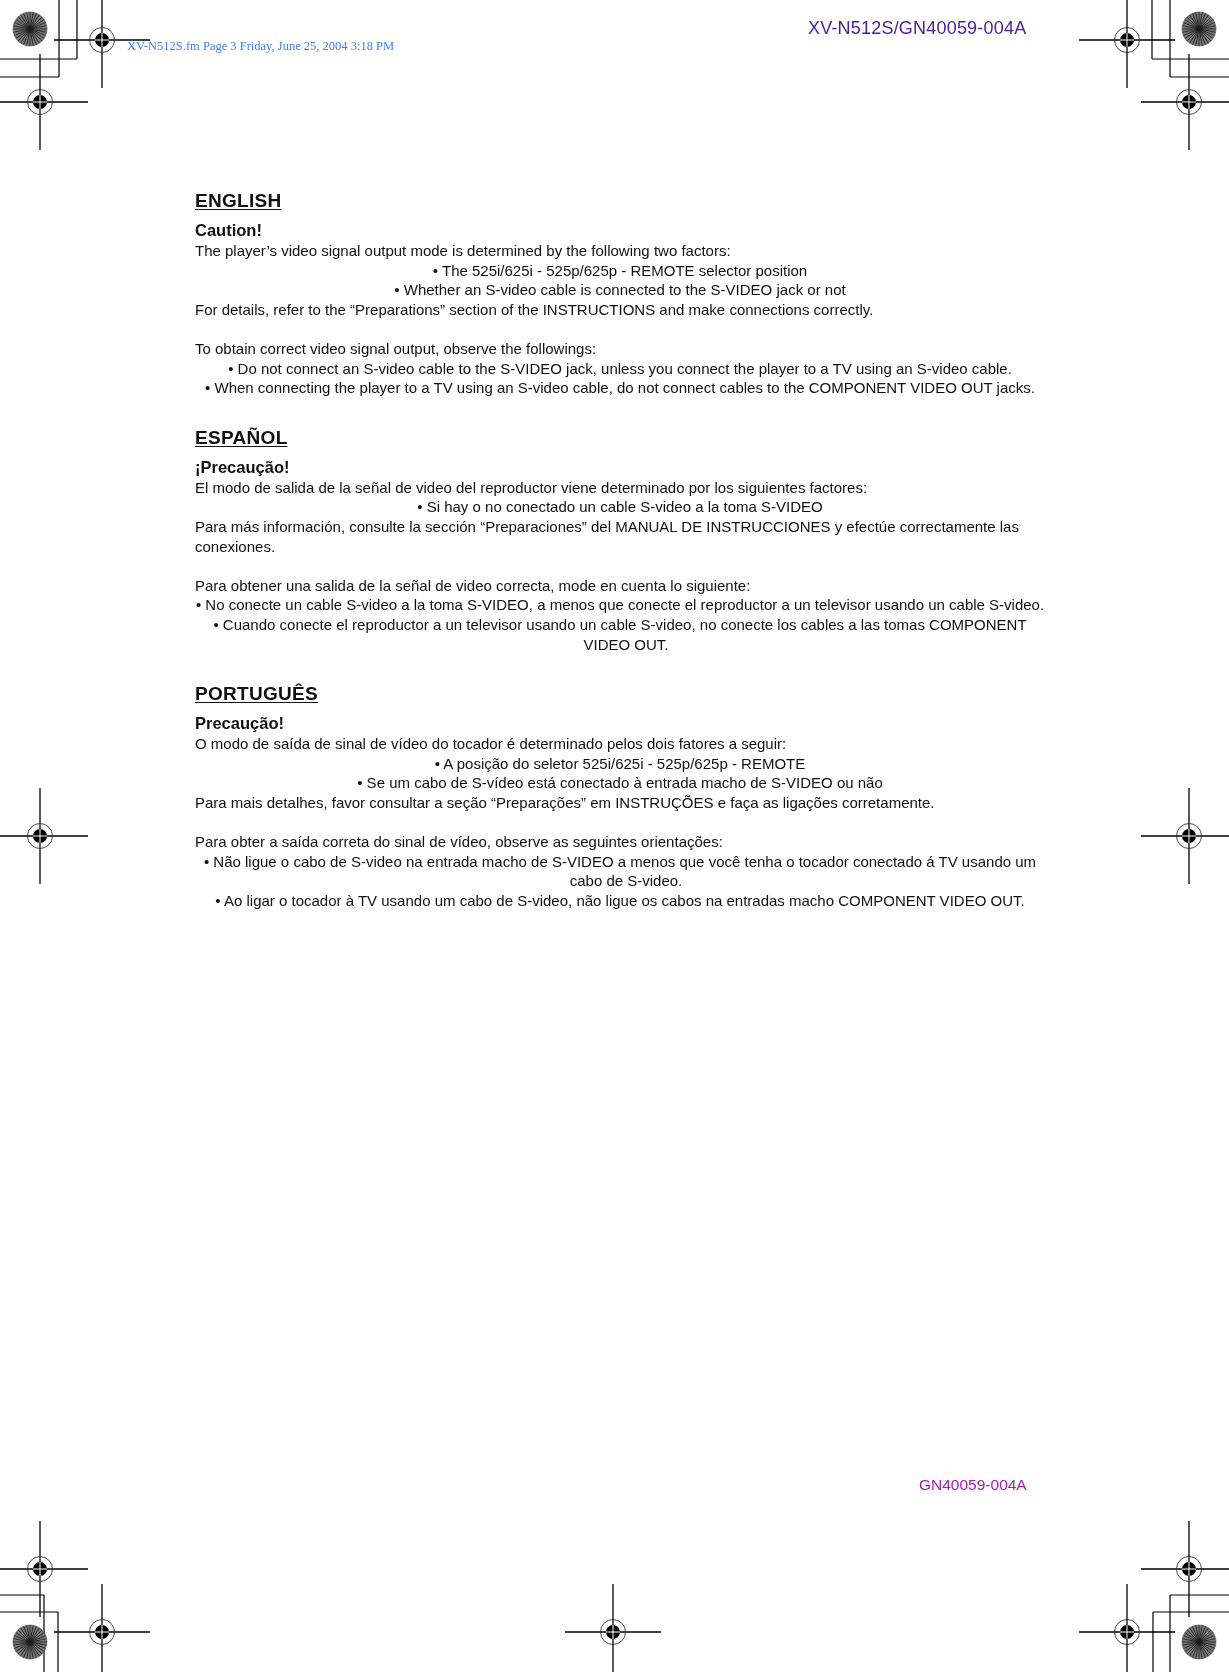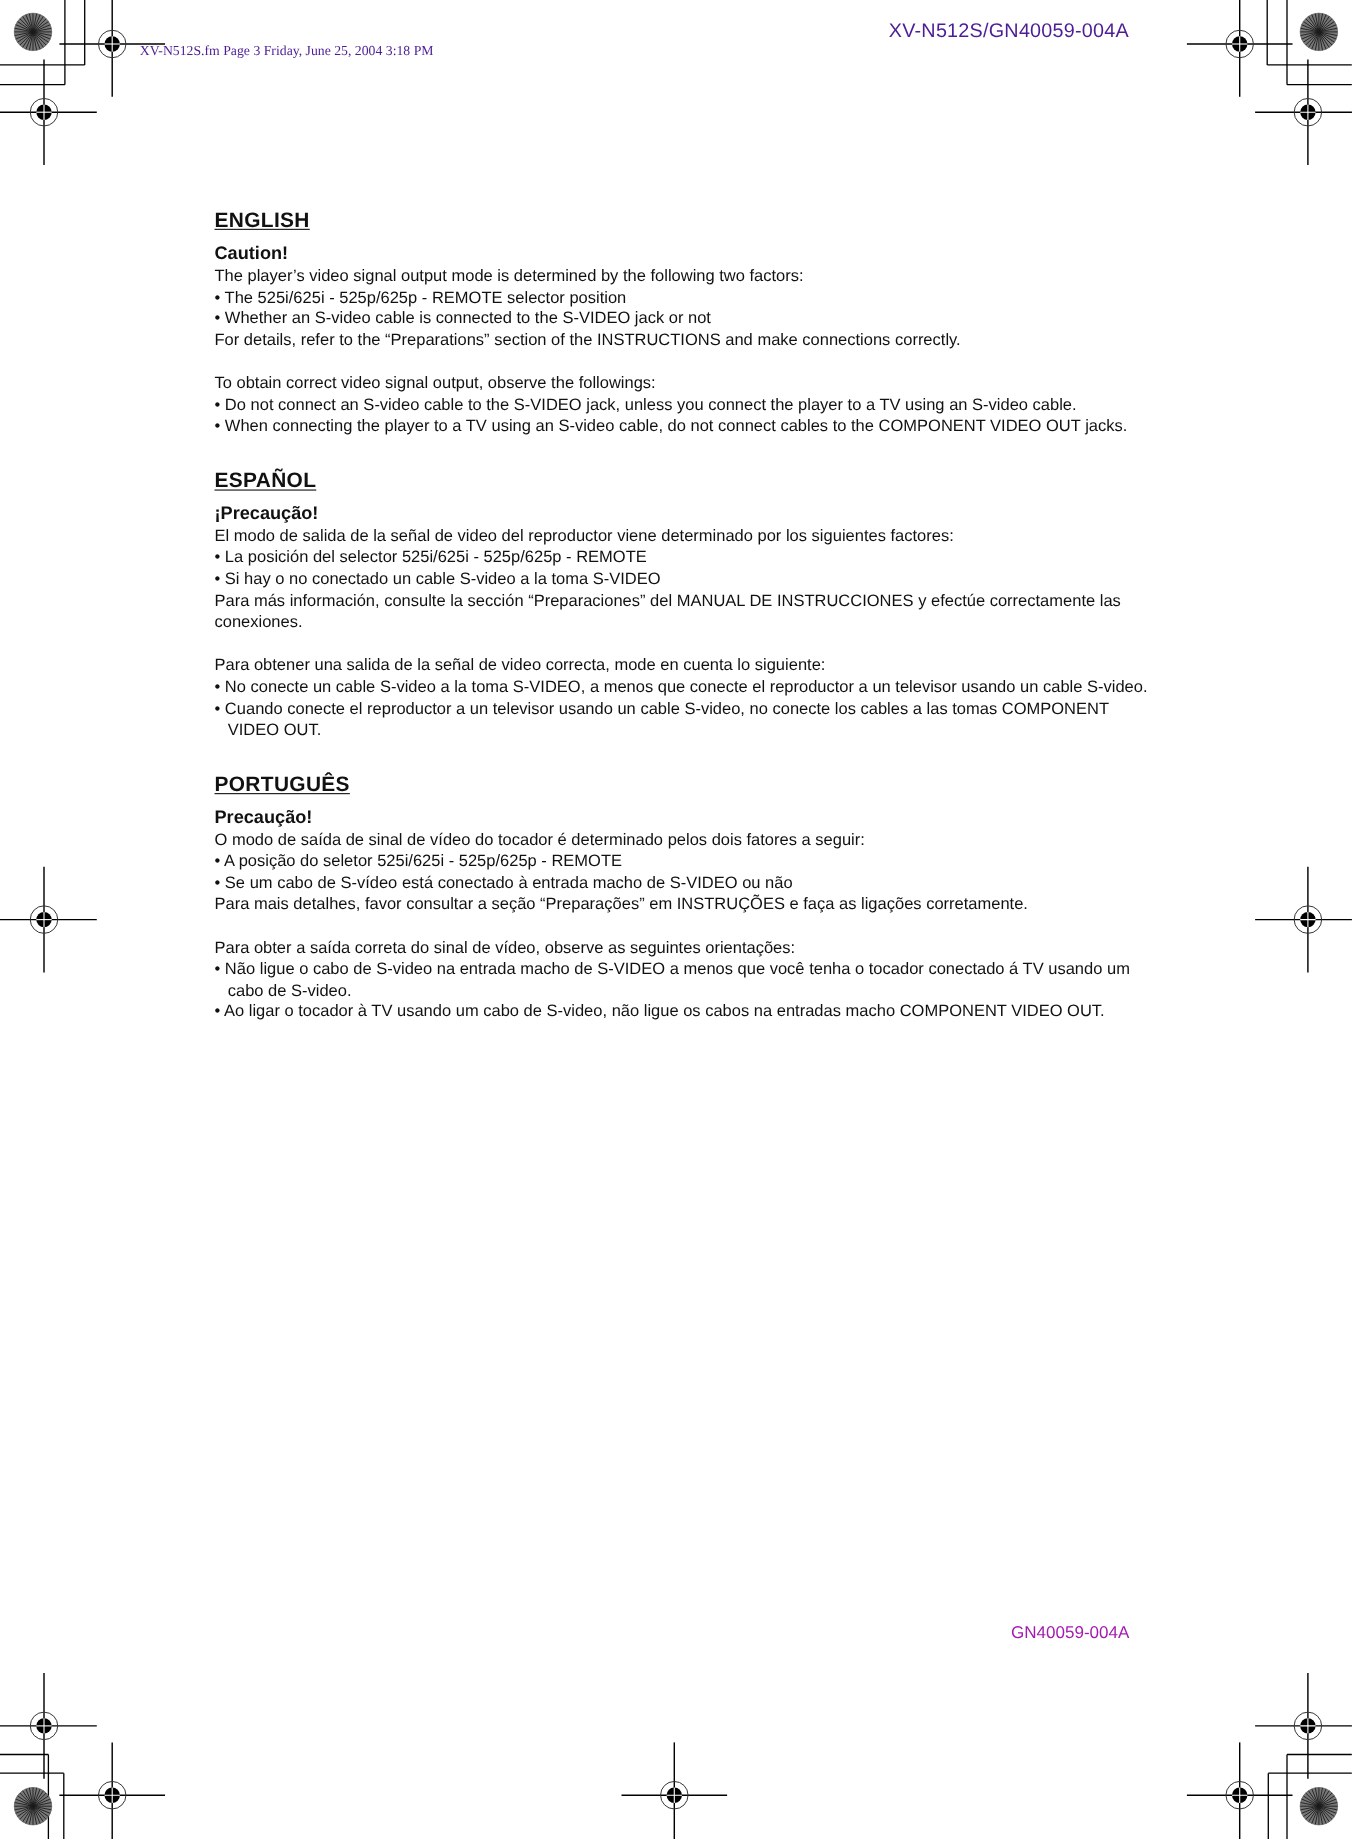--- a/index.html
+++ b/index.html
@@ -1,26 +1,26 @@
 <!DOCTYPE html>
 <html><head>
 <meta charset="utf-8">
 <style>
   html, body { margin:0; padding:0; background:#ffffff; }
   body { width:1229px; height:1672px; position:relative; overflow:hidden;
          font-family:"Liberation Sans", "DejaVu Sans", sans-serif; color:#111; }
   .abs { position:absolute; }
-  .slug { left:127px; top:39px; font-family:"Liberation Serif", "DejaVu Serif", serif; font-size:12.5px; color:#4c1d95; white-space:nowrap; }
+  .slug { left:127px; top:39px; font-family:"Liberation Serif", "DejaVu Serif", serif; font-size:12.5px; color:#3b82f6; white-space:nowrap; }
   .docid-top { left:808px; top:18px; font-size:18px; color:#4c1d95; white-space:nowrap; letter-spacing:0.2px; }
   .docid-bottom { left:919px; top:1476px; font-size:15.5px; color:#a21caf; white-space:nowrap; }
   .content { left:195px; top:188px; width:850px; }
   .lang-heading { font-weight:bold; font-size:19px; text-decoration:underline; text-underline-offset:2px; margin:0; line-height:26px; letter-spacing:0.3px; }
   .caution { font-weight:bold; font-size:16.5px; margin:6px 0 0 0; line-height:21px; }
   .p { font-size:15px; line-height:19.6px; margin:0; }
-  .bullet { font-size:15px; line-height:19.6px; margin:0; padding-left:12px; text-indent:-12px; }
+  .bullet { font-size:15px; line-height:19.6px; margin:0; padding-left:12px; text-indent:-12px;text-align:center; }
   .gap { height:19.6px; }
   .section { margin-bottom:27px; }
   svg.marks { position:absolute; left:0; top:0; }
 </style>
 </head>
 <body>
 
 <svg class="marks" width="1229" height="1672">
   <defs>
     <g id="reg">
@@ -108,21 +108,20 @@
     <div class="gap"></div>
     <p class="p">To obtain correct video signal output, observe the followings:</p>
     <p class="bullet">• Do not connect an S-video cable to the S-VIDEO jack, unless you connect the player to a TV using an S-video cable.</p>
     <p class="bullet">• When connecting the player to a TV using an S-video cable, do not connect cables to the COMPONENT VIDEO OUT jacks.</p>
   </div>
 
   <div class="section">
     <h2 class="lang-heading">ESPAÑOL</h2>
     <div class="caution">¡Precaução!</div>
     <p class="p">El modo de salida de la señal de video del reproductor viene determinado por los siguientes factores:</p>
-    <p class="bullet">• La posición del selector 525i/625i - 525p/625p - REMOTE</p>
     <p class="bullet">• Si hay o no conectado un cable S-video a la toma S-VIDEO</p>
     <p class="p">Para más información, consulte la sección “Preparaciones” del MANUAL DE INSTRUCCIONES y efectúe correctamente las conexiones.</p>
     <div class="gap"></div>
     <p class="p">Para obtener una salida de la señal de video correcta, mode en cuenta lo siguiente:</p>
     <p class="bullet">• No conecte un cable S-video a la toma S-VIDEO, a menos que conecte el reproductor a un televisor usando un cable S-video.</p>
     <p class="bullet">• Cuando conecte el reproductor a un televisor usando un cable S-video, no conecte los cables a las tomas COMPONENT VIDEO OUT.</p>
   </div>
 
   <div class="section">
     <h2 class="lang-heading">PORTUGUÊS</h2>

